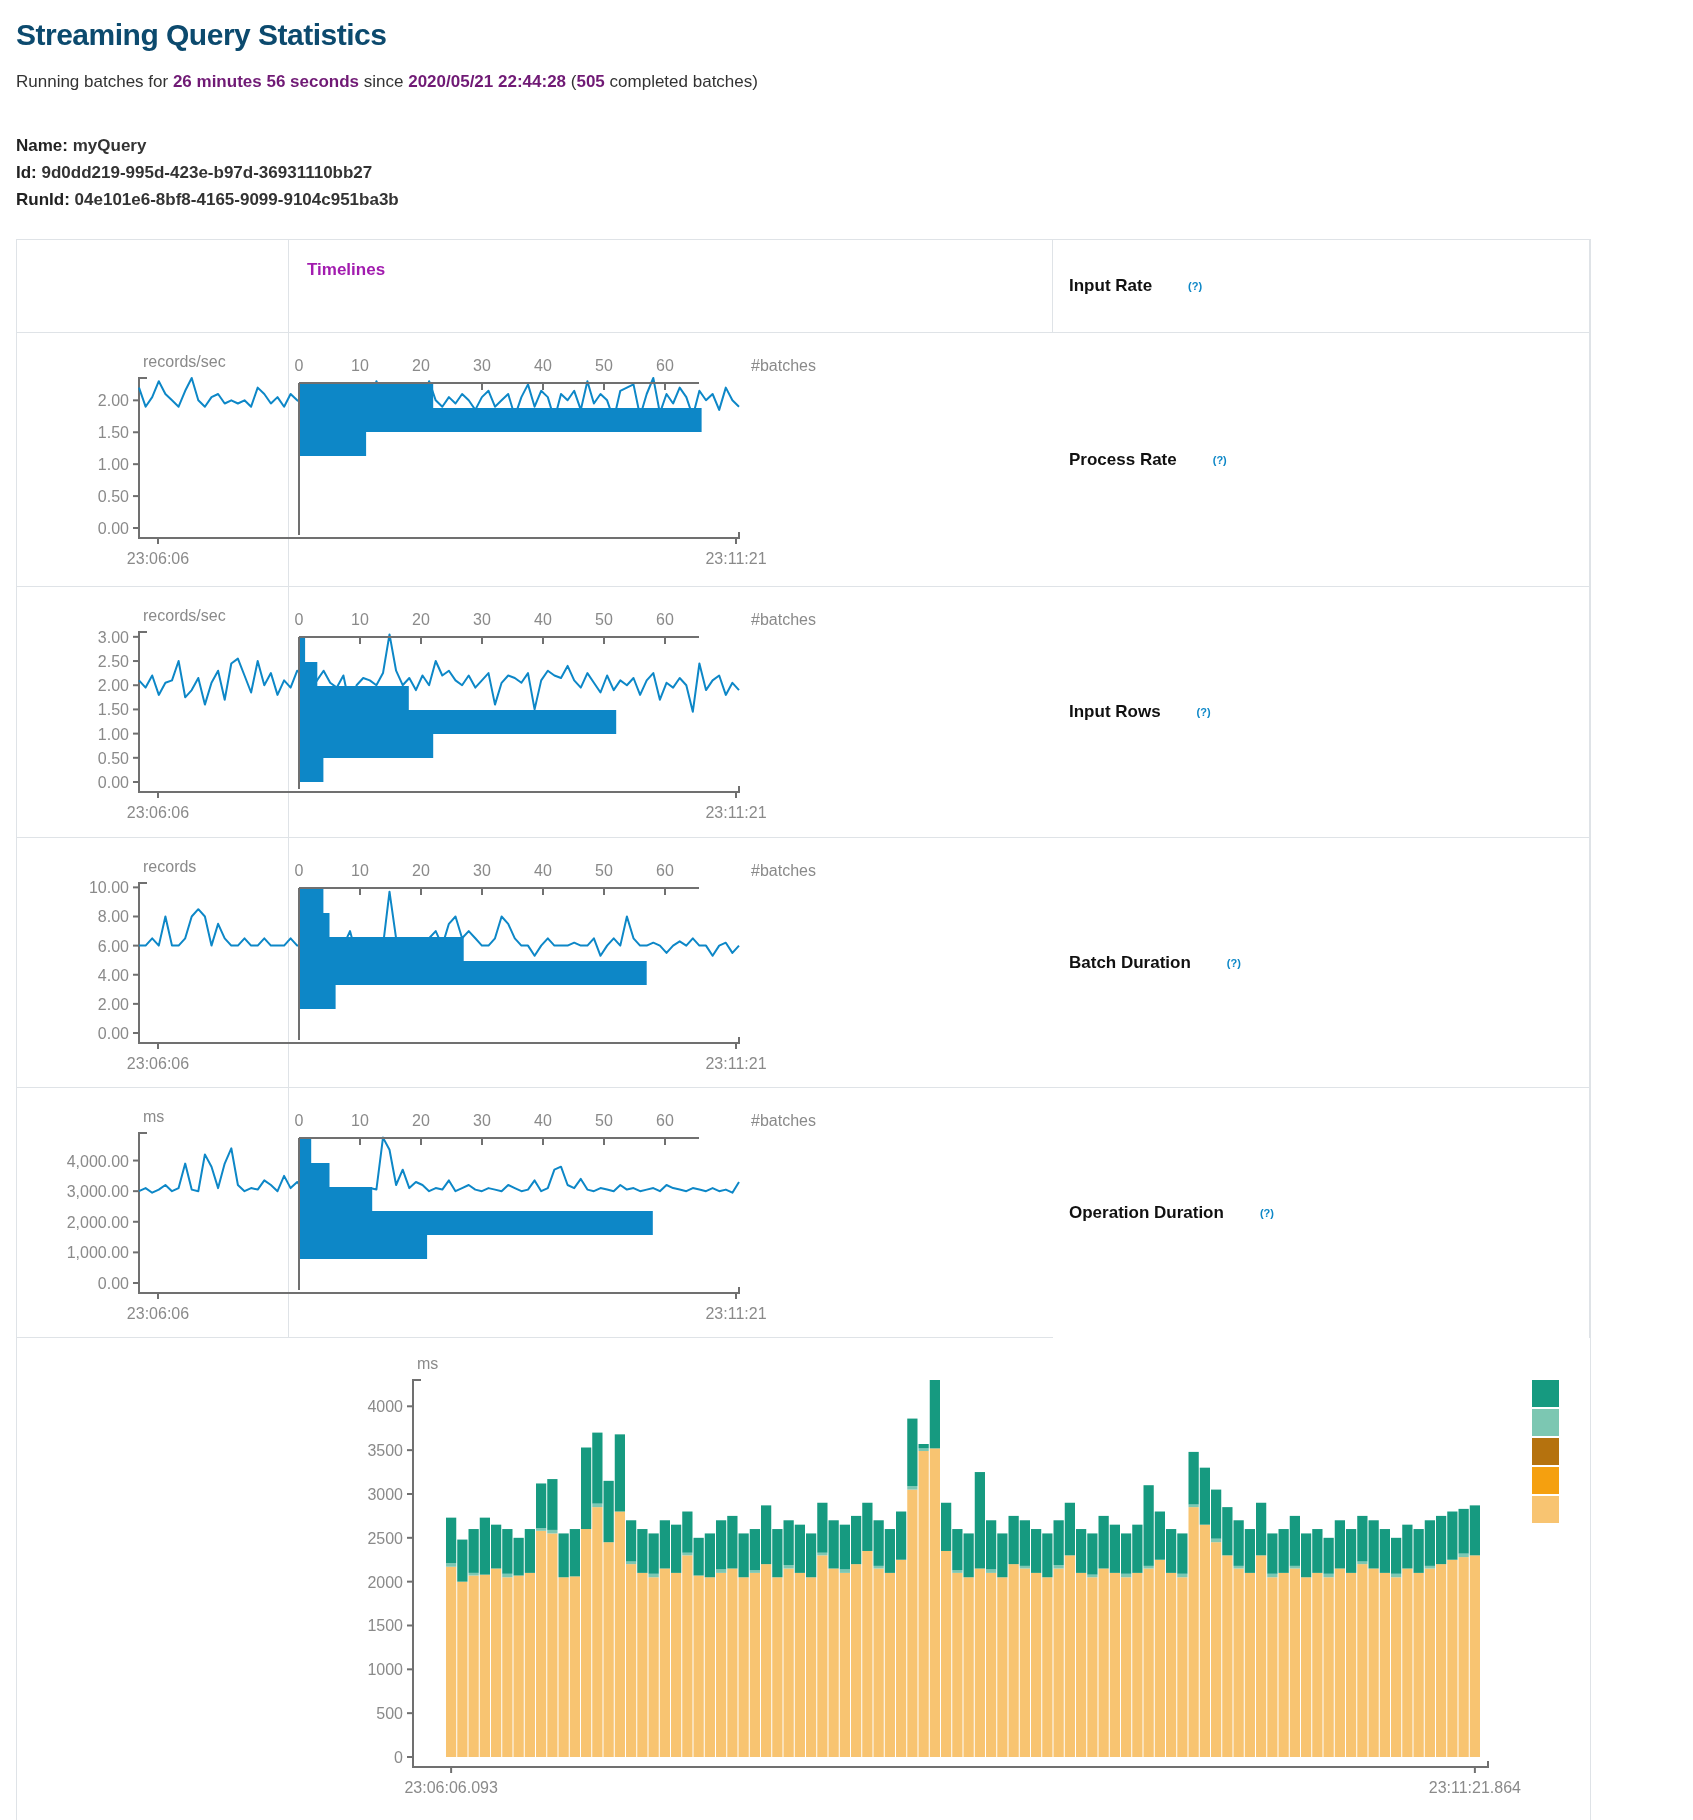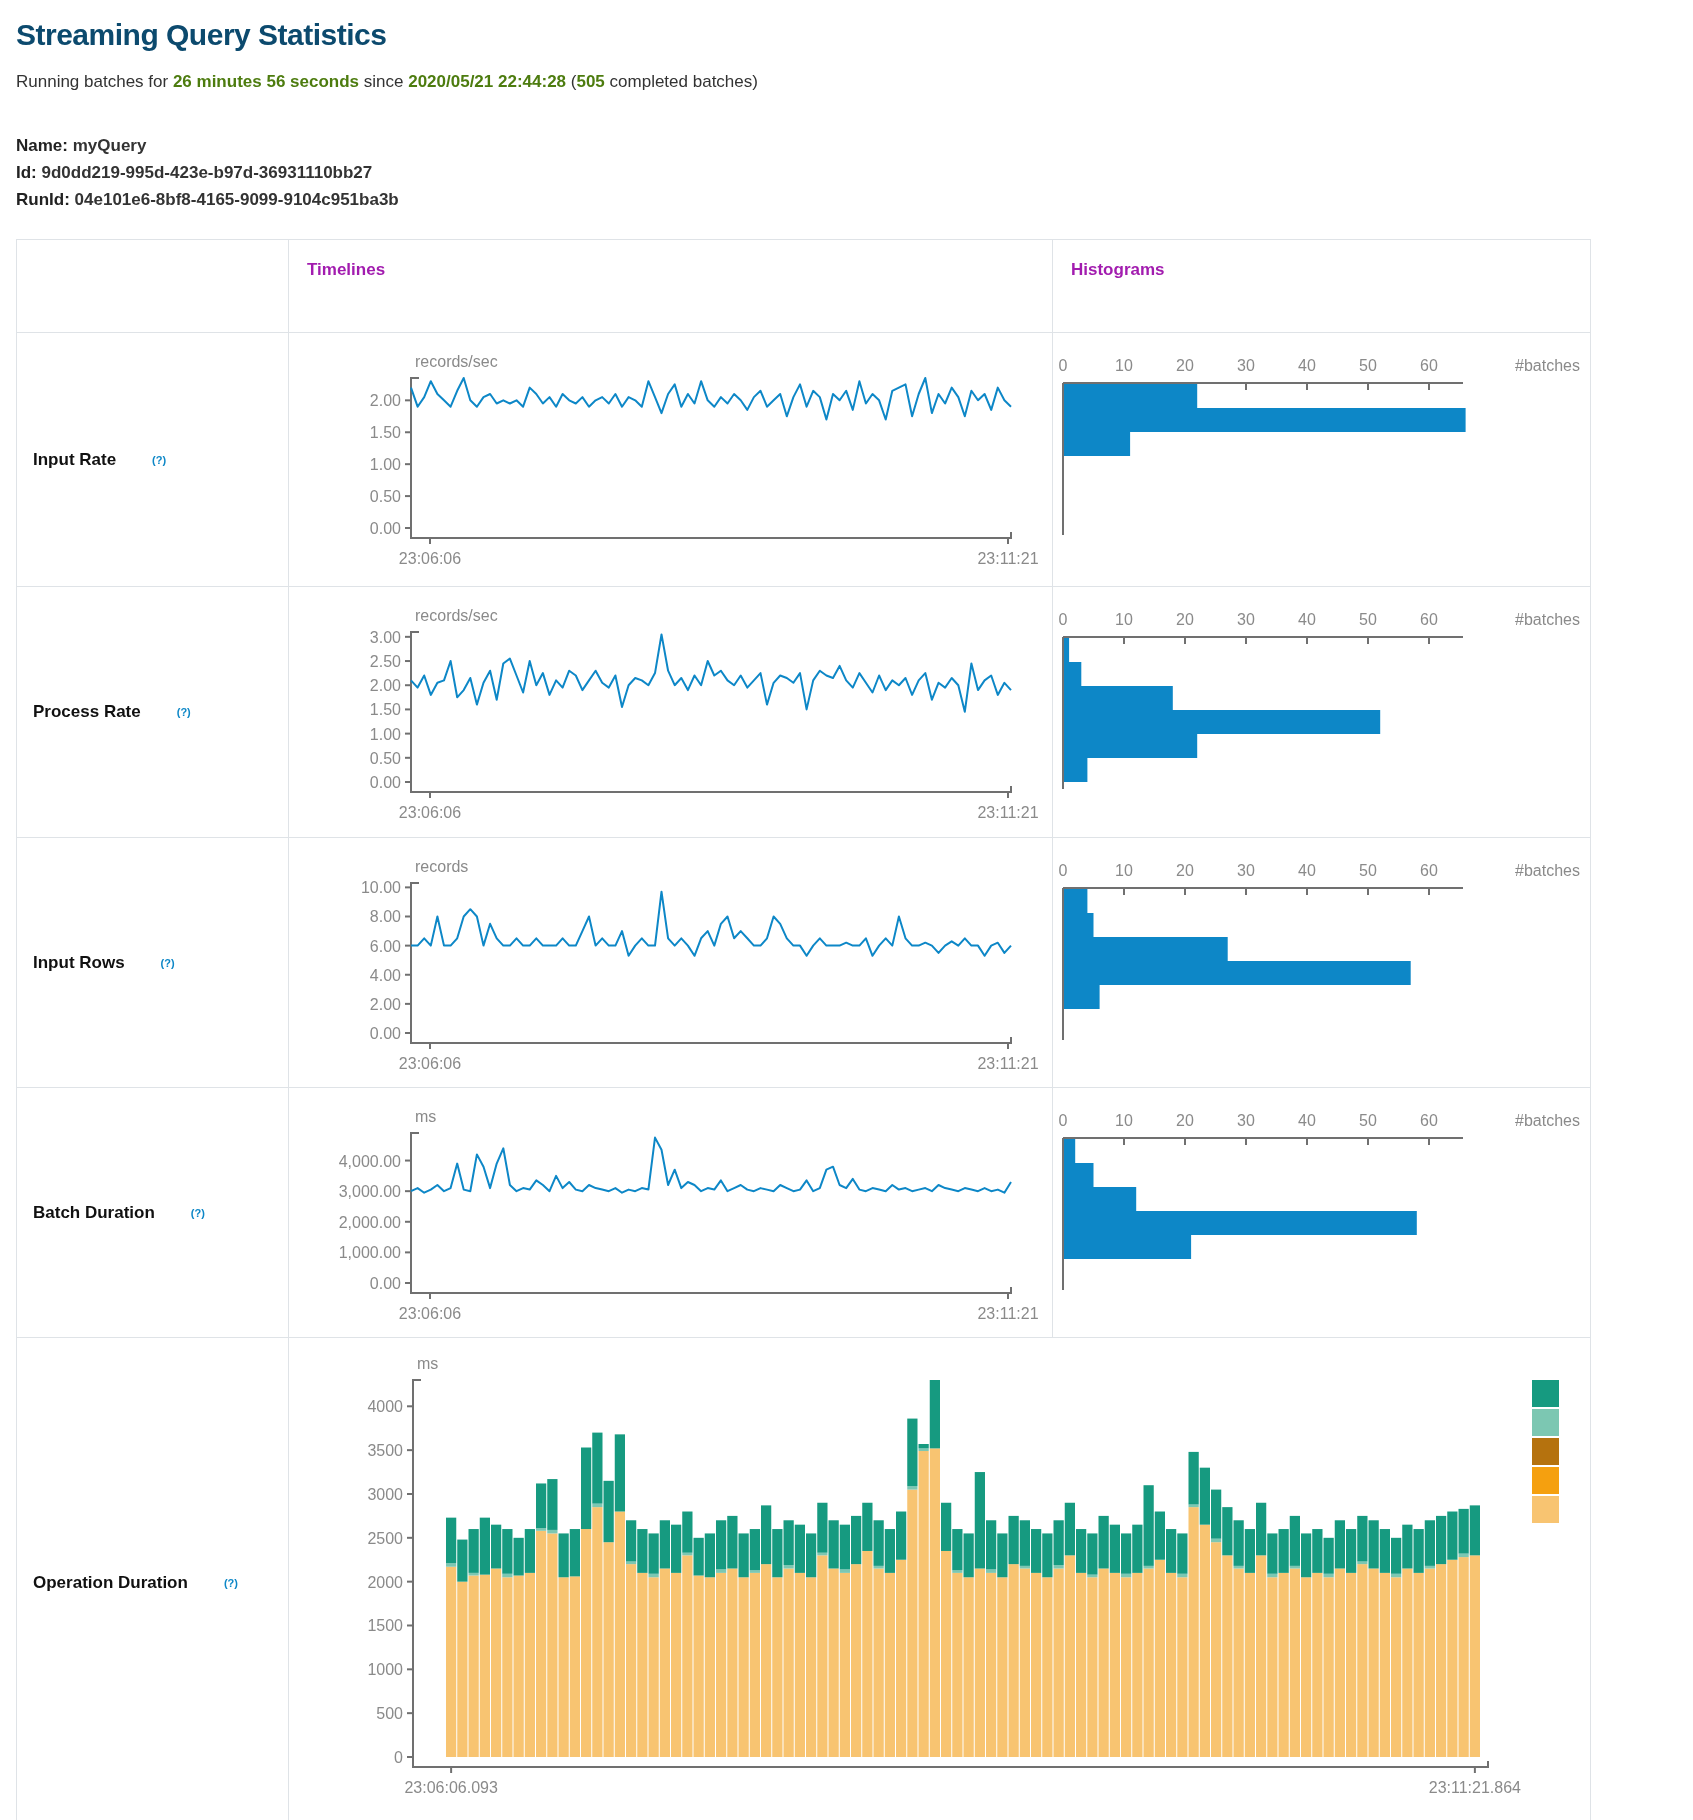--- a/index.html
+++ b/index.html
@@ -1,20 +1,20 @@
 <!DOCTYPE html>
 <html><head>
 <meta charset="utf-8">
 <style>
   html,body{margin:0;padding:0;background:#fff;}
   body{font-family:"Liberation Sans",sans-serif;color:#333;width:1693px;height:1820px;overflow:hidden;}
   .page{padding:16px 0 0 16px;width:1677px;}
   h1{font-size:30px;margin:2px 0 20px 0;color:#0c4a6e;letter-spacing:-0.5px;}
   .subtitle{font-size:17px;margin:0 0 40px 0;color:#333;}
-  .subtitle b{color:#4d7c0f;}
+  .subtitle b{color:#701a75;}
   .meta{font-size:17px;line-height:27px;margin:0 0 26px 0;font-weight:bold;}
   .meta b{color:#222;}
   .grid{display:grid;grid-template-columns:272px 764px 537px;grid-template-rows:93px 254px 251px 250px 250px 489px;border:1px solid #dfe3e7;width:1573px;background:#fff;}
   .cell{border-right:1px solid #dfe3e7;border-bottom:1px solid #dfe3e7;position:relative;}
   .cell.lastcol{border-right:none;}
   .cell.lastrow{border-bottom:none;}
   .hcell{font-size:17px;font-weight:bold;color:#a21caf;padding:20px 0 0 18px;box-sizing:border-box;}
   .labelcell{display:flex;align-items:center;padding-left:16px;box-sizing:border-box;font-size:17px;font-weight:bold;color:#111;gap:32px;}
   .labelcell sup{color:#0d87c7;font-weight:bold;font-size:11px;margin-left:4px;cursor:default;}
   svg{display:block;}
@@ -40,21 +40,20 @@
     <div><b>Id:</b>
       <span>9d0dd219-995d-423e-b97d-36931110bb27</span></div>
     <div><b>RunId:</b>
       <span>04e101e6-8bf8-4165-9099-9104c951ba3b</span></div>
   </div>
 
   <div class="grid">
 
     <div class="cell"></div>
     <div class="cell hcell">Timelines</div>
-    <div class="cell hcell lastcol">Histograms</div>
 
     <div class="cell labelcell">
       <span>Input Rate</span>
         <sup>(?)</sup>
     </div>
     <div class="cell">
         <svg id="tl0" width="762" height="252">
           <text x="126" y="34" text-anchor="start" font-size="16" fill="#8a8a8a">records/sec</text>
           <path d="M 130 45 H 122 V 205" stroke="#707070" stroke-width="2" fill="none"></path>
           <line x1="116" y1="67.34042553191489" x2="122" y2="67.34042553191489" stroke="#707070" stroke-width="2"></line>

